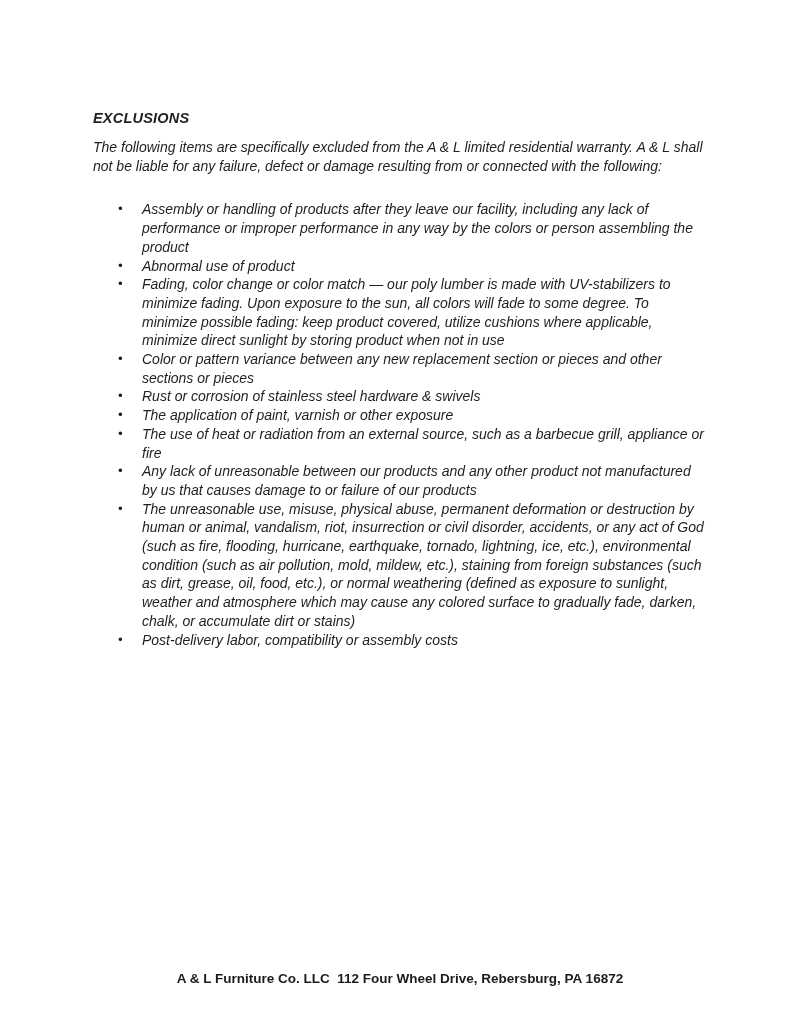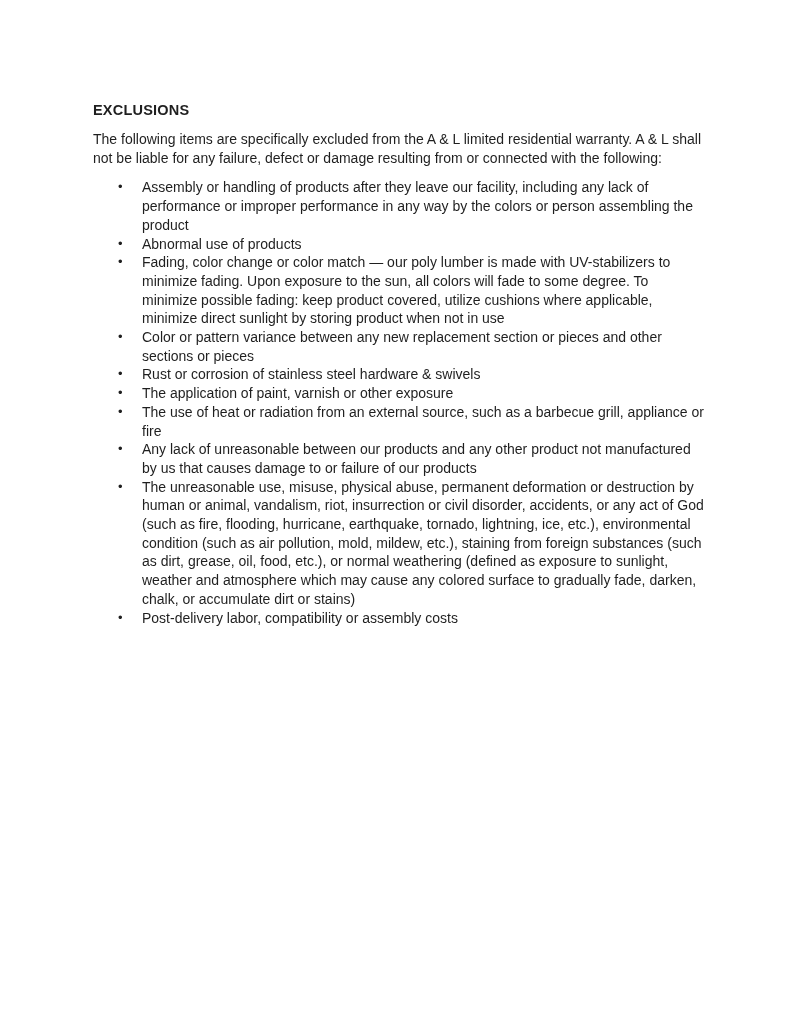--- a/index.html
+++ b/index.html
@@ -12,33 +12,34 @@
     width: 800px;
     height: 1035px;
     background: #ffffff;
     font-family: "Liberation Sans", sans-serif;
     color: #1f1f1f;
     overflow: hidden;
   }
   .content {
     position: absolute;
     left: 93px;
-    top: 102px;
+    top: 110px;
     width: 615px;
+    font-style: italic;
   }
   .doc-title {
     font-size: 14.5px;
     font-weight: bold;
     margin: 0 0 12px 0;
     letter-spacing: 0.2px;
   }
   .intro {
     font-size: 14px;
     line-height: 18.7px;
-    margin: 0 0 11px 0;
+    margin: 0 0 25px 0;
   }
   .exclusions-list {
     list-style: none;
     margin: 0;
     padding: 0 0 0 16px;
   }
   .exclusions-list li {
     display: flex;
     align-items: flex-start;
     font-size: 14px;
@@ -77,21 +78,21 @@
 
     <p class="intro">The following items are specifically excluded from the A &amp; L limited residential warranty. A &amp; L shall not be liable for any failure, defect or damage resulting from or connected with the following:</p>
 
     <ul class="exclusions-list">
       <li>
         <span class="bullet">•</span>
         <span class="li-text">Assembly or handling of products after they leave our facility, including any lack of performance or improper performance in any way by the colors or person assembling the product</span>
       </li>
       <li>
         <span class="bullet">•</span>
-        <span class="li-text">Abnormal use of products</span>
+        <span class="li-text">Abnormal use of product</span>
       </li>
       <li>
         <span class="bullet">•</span>
         <span class="li-text">Fading, color change or color match — our poly lumber is made with UV-stabilizers to minimize fading. Upon exposure to the sun, all colors will fade to some degree. To minimize possible fading: keep product covered, utilize cushions where applicable, minimize direct sunlight by storing product when not in use</span>
       </li>
       <li>
         <span class="bullet">•</span>
         <span class="li-text">Color or pattern variance between any new replacement section or pieces and other sections or pieces</span>
       </li>
       <li>
@@ -115,13 +116,14 @@
         <span class="li-text">The unreasonable use, misuse, physical abuse, permanent deformation or destruction by human or animal, vandalism, riot, insurrection or civil disorder, accidents, or any act of God (such as fire, flooding, hurricane, earthquake, tornado, lightning, ice, etc.), environmental condition (such as air pollution, mold, mildew, etc.), staining from foreign substances (such as dirt, grease, oil, food, etc.), or normal weathering (defined as exposure to sunlight, weather and atmosphere which may cause any colored surface to gradually fade, darken, chalk, or accumulate dirt or stains)</span>
       </li>
       <li>
         <span class="bullet">•</span>
         <span class="li-text">Post-delivery labor, compatibility or assembly costs</span>
       </li>
     </ul>
 
   </div>
 
+  <div class="footer">A &amp; L Furniture Co. LLC  112 Four Wheel Drive, Rebersburg, PA 16872</div>
 </div>
 
 </body></html>

